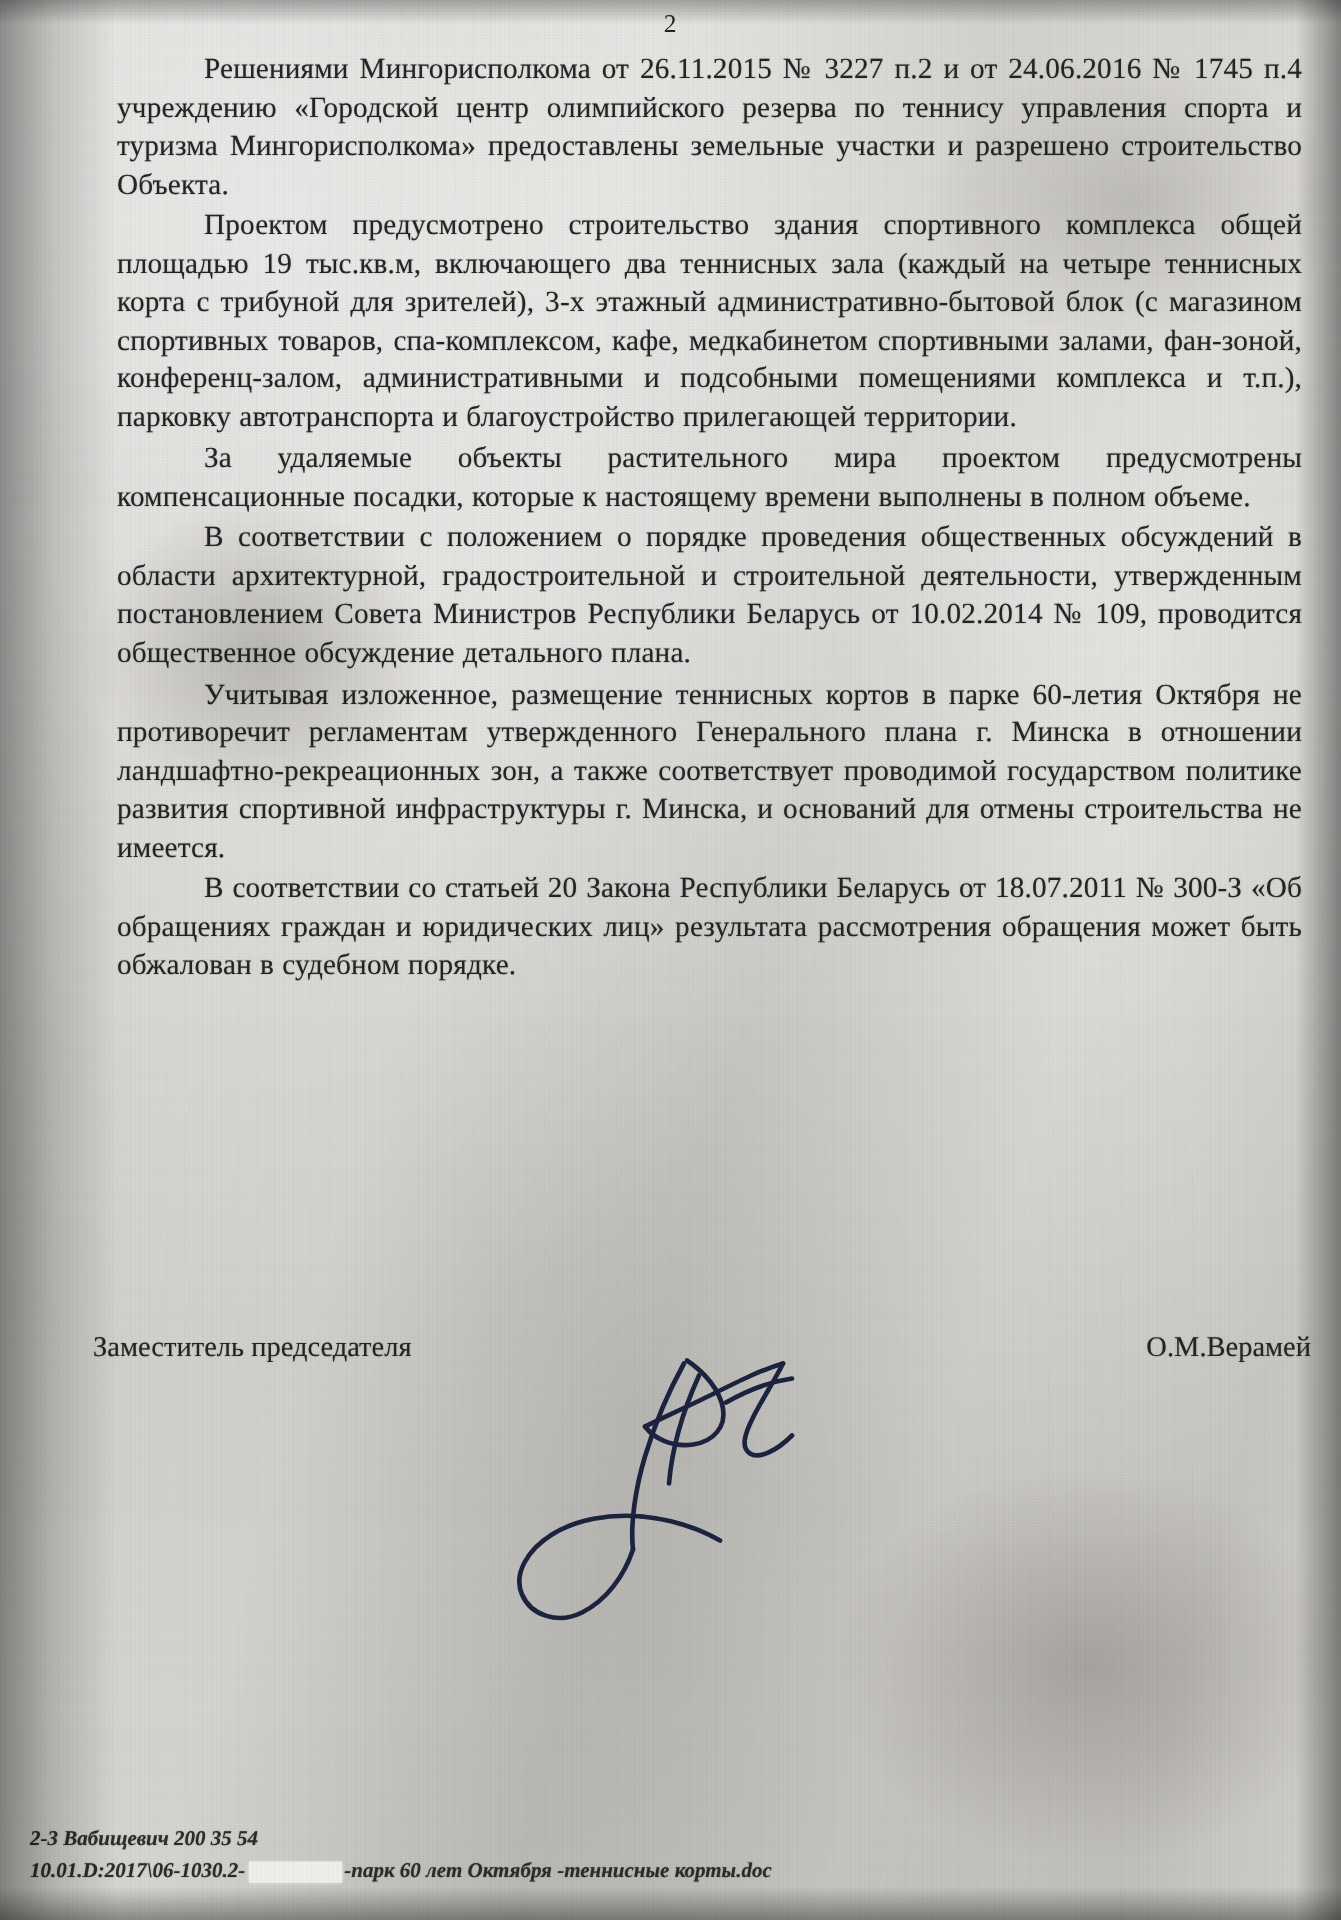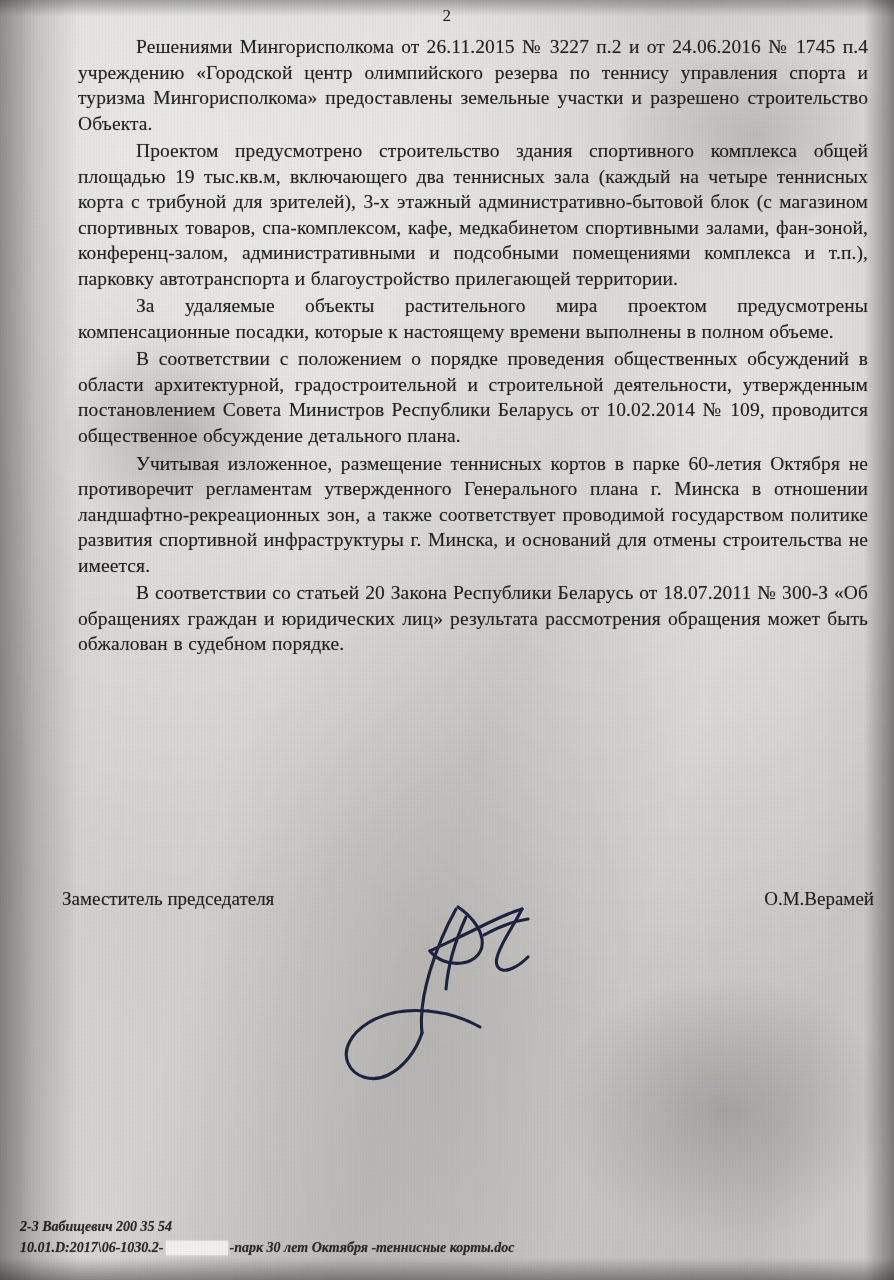--- a/index.html
+++ b/index.html
@@ -177,21 +177,21 @@
       <path d="M196 52 C186 74 178 100 176 124"></path>
       <path d="M214 70 C228 62 244 56 258 54"></path>
     </g>
   </svg>
 
   <div class="footer">
     <div>2-3 Вабищевич 200 35 54</div>
     <div class="footer-line2">
       <span>10.01.D:2017\06-1030.2-</span>
       <span class="redaction"></span>
-      <span>-парк 30 лет Октября -теннисные корты.doc</span>
+      <span>-парк 60 лет Октября -теннисные корты.doc</span>
     </div>
   </div>
 
   <div class="grain"></div>
   <div class="smudge smudge-left"></div>
   <div class="smudge smudge-right"></div>
   <div class="smudge smudge-top"></div>
   <div class="smudge smudge-bottom"></div>
   <div class="smudge smudge-blob-a"></div>
   <div class="smudge smudge-blob-b"></div>

